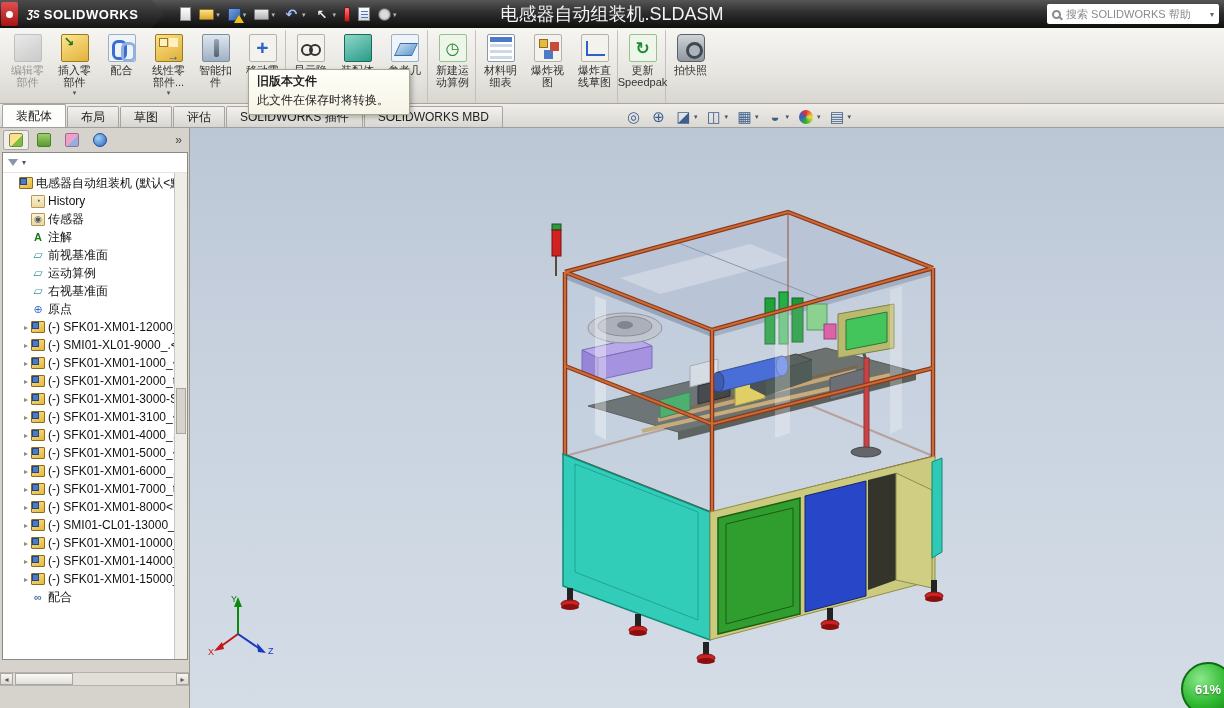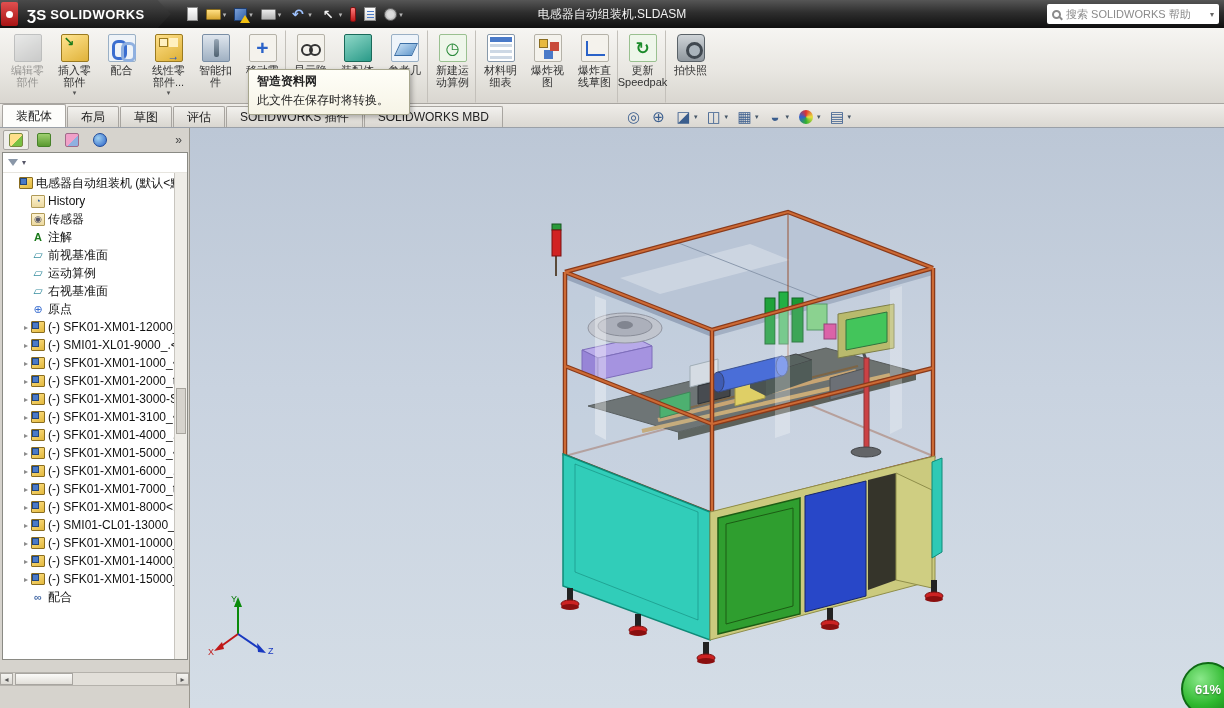--- a/index.html
+++ b/index.html
@@ -9,27 +9,27 @@
 
 
 .titlebar{position:absolute;left:0;top:0;width:100%;height:28px;z-index:40;color:#fff;
   background:linear-gradient(180deg,#565656 0%,#2e2e2e 45%,#0f0f0f 100%);display:flex;align-items:center}
 .rec{width:17px;height:24px;margin-left:1px;background:linear-gradient(#e05050,#a81414);border-radius:2px;
   display:flex;align-items:center;justify-content:center;flex:0 0 auto}
 .rec::after{content:"";width:7px;height:7px;background:#fff;border-radius:50%}
 .logo{display:flex;align-items:center;gap:4px;height:28px;padding:0 26px 0 9px;flex:0 0 auto;
   background:linear-gradient(180deg,#4a4a4a,#161616);
   clip-path:polygon(0 0,calc(100% - 13px) 0,100% 50%,calc(100% - 13px) 100%,0 100%)}
-.logo .mark{font-size:15px;font-weight:bold;}
+.logo .mark{font-size:10px;font-weight:bold;font-style:italic}
 .logo .name{font-size:13px;font-weight:bold;letter-spacing:.5px}
 .tbtools{display:flex;align-items:center;gap:4px;margin-left:14px}
 .tbtool{display:flex;align-items:center;gap:2px;padding:1px 2px}
 .tbi{width:17px;height:17px;position:relative;display:flex;align-items:center;justify-content:center}
 .dd,.js-dd{font-size:7px;color:#b5b5b5;line-height:1}
-.wintitle{position:absolute;left:50%;top:50%;transform:translate(-50%,-50%);font-size:12px;color:#f2f2f2;white-space:nowrap}
+.wintitle{position:absolute;left:50%;top:50%;transform:translate(-50%,-50%);font-size:18px;color:#f2f2f2;white-space:nowrap}
 .search{position:absolute;right:5px;top:4px;width:172px;height:20px;background:#fff;border-radius:2px;
   display:flex;align-items:center;gap:5px;padding:0 5px;font-size:11px;color:#8a8a8a}
 .mag{width:9px;height:9px;border:2px solid #8a8a8a;border-radius:50%;position:relative;flex:0 0 auto}
 .mag::after{content:"";position:absolute;width:5px;height:2px;background:#8a8a8a;transform:rotate(45deg);right:-4px;bottom:-2px}
 .stext{white-space:nowrap;overflow:hidden}
 .sdd{margin-left:auto;color:#666;font-size:8px}
 
 .icon-new-document{width:11px;height:14px;background:linear-gradient(#fff,#d8d8d8);border:1px solid #8a8a8a}
 .icon-open{width:15px;height:11px;background:linear-gradient(#ffe084,#d8a833);border:1px solid #8a6d20;border-radius:1px}
 .icon-save{width:13px;height:13px;background:linear-gradient(135deg,#7aa0d8,#2f5fa8);border:1px solid #1d3d70;position:relative}
@@ -321,21 +321,21 @@
         <div class="rbtn">
         <span class="ricon js-icon icon-take-snapshot"></span>
         <span class="rlabel">拍快照</span>
         <span class="rlabel"></span>
 
       </div>
       </div>
   </div>
 
   <div class="tooltip">
-    <div class="tt-title">智造资料网</div>
+    <div class="tt-title">旧版本文件</div>
     <div class="tt-body">此文件在保存时将转换。</div>
   </div>
 
   <div class="tabrow">
     <div class="tabs">
 
     <div class="tab active">
         <span>装配体</span>
       </div>
         <div class="tab">

